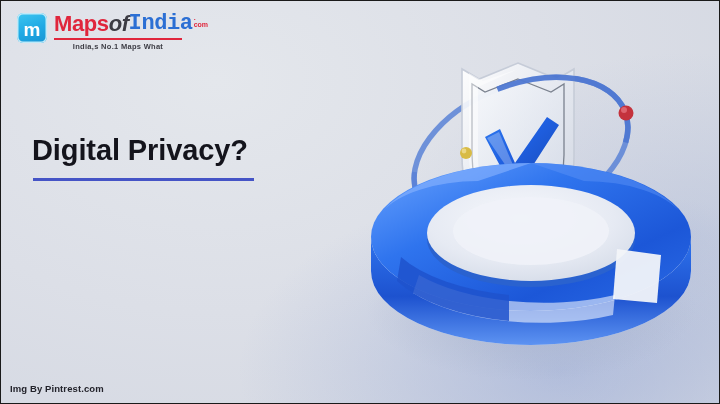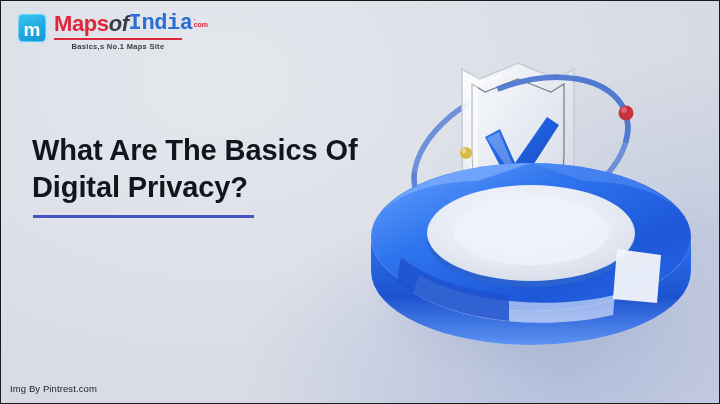--- a/index.html
+++ b/index.html
@@ -122,21 +122,21 @@
     width: 221px;
     background: #4554c6;
   }
 
   
   .credit {
     position: absolute;
     left: 9px;
     bottom: 9px;
     font-size: 9.5px;
-    font-weight: normal;
+    font-weight: bold;
     color: #23232b;
     letter-spacing: 0.1px;
     font-family: "Liberation Sans", sans-serif;
   }
 
   
   .hero {
     position: absolute;
     left: 360px;
     top: 40px;
@@ -158,26 +158,25 @@
       <div class="logo-word-row">
         <span class="lw-maps">Maps</span>
         <span class="lw-of">of</span>
         <span class="lw-india">India</span>
         <span class="lw-dotcom">
           <span>.</span>
           <span>com</span>
         </span>
       </div>
       <div class="logo-rule"></div>
-      <div class="logo-tagline">Basics,s No.1 Maps Site</div>
+      <div class="logo-tagline">India,s No.1 Maps What</div>
     </div>
   </div>
 
   <div class="headline">
-    <div class="headline-line">What Are The Basics Of</div>
     <div class="headline-line">Digital Privacy?</div>
     <div class="headline-rule"></div>
   </div>
 
   <div class="credit">Img By Pintrest.com</div>
 
   <div class="hero">
     <svg width="360" height="364" viewBox="0 0 360 364" xmlns="http://www.w3.org/2000/svg">
       <defs>
         <linearGradient id="gShieldOuter" x1="0" y1="0" x2="1" y2="1">

